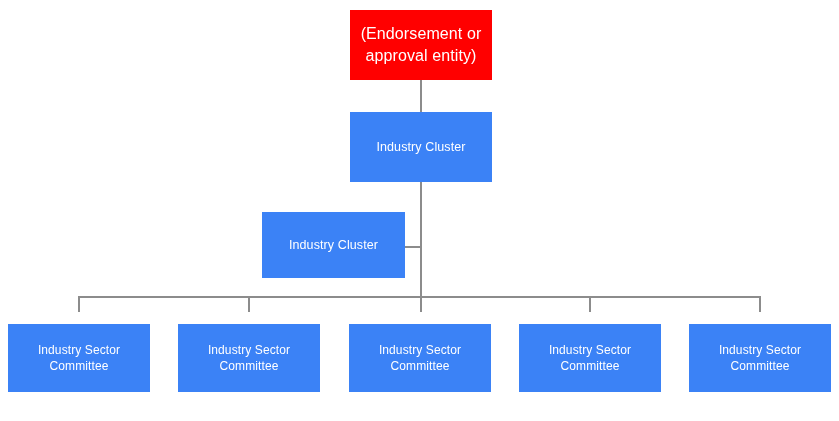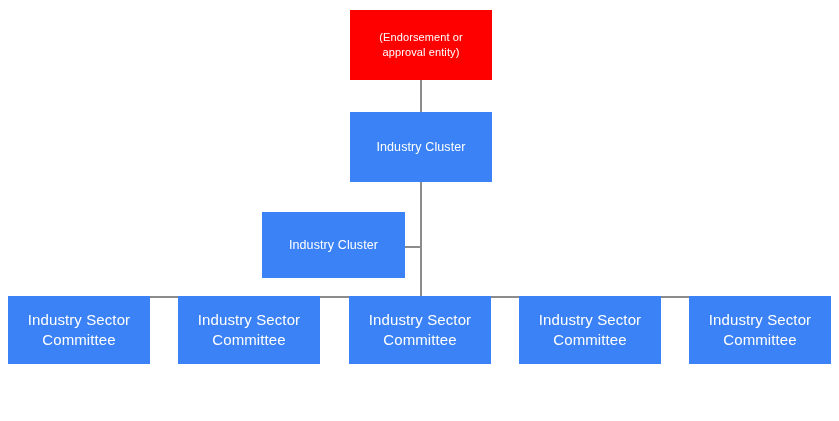--- a/index.html
+++ b/index.html
@@ -44,36 +44,36 @@
     background: #3b82f6;
   }
   .node-red {
     background: #ff0000;
   }
 
   
   .n-endorsement {
     left: 350px;  top: 10px;
     width: 142px; height: 70px;
-    font-size: 11px;
+    font-size: 16px;
   }
   .n-board {
     left: 350px;  top: 112px;
     width: 142px; height: 70px;
     font-size: 12.5px;
   }
   .n-ceo {
     left: 262px;  top: 212px;
     width: 143px; height: 66px;
     font-size: 12.5px;
   }
   .n-sector {
-    top: 296px;
+    top: 324px;
     width: 142px; height: 68px;
-    font-size: 15px;
+    font-size: 12px;
   }
   .s1 { left: 8px;   }
   .s2 { left: 178px; }
   .s3 { left: 349px; }
   .s4 { left: 519px; }
   .s5 { left: 689px; }
 
   
   .conn {
     position: absolute;

